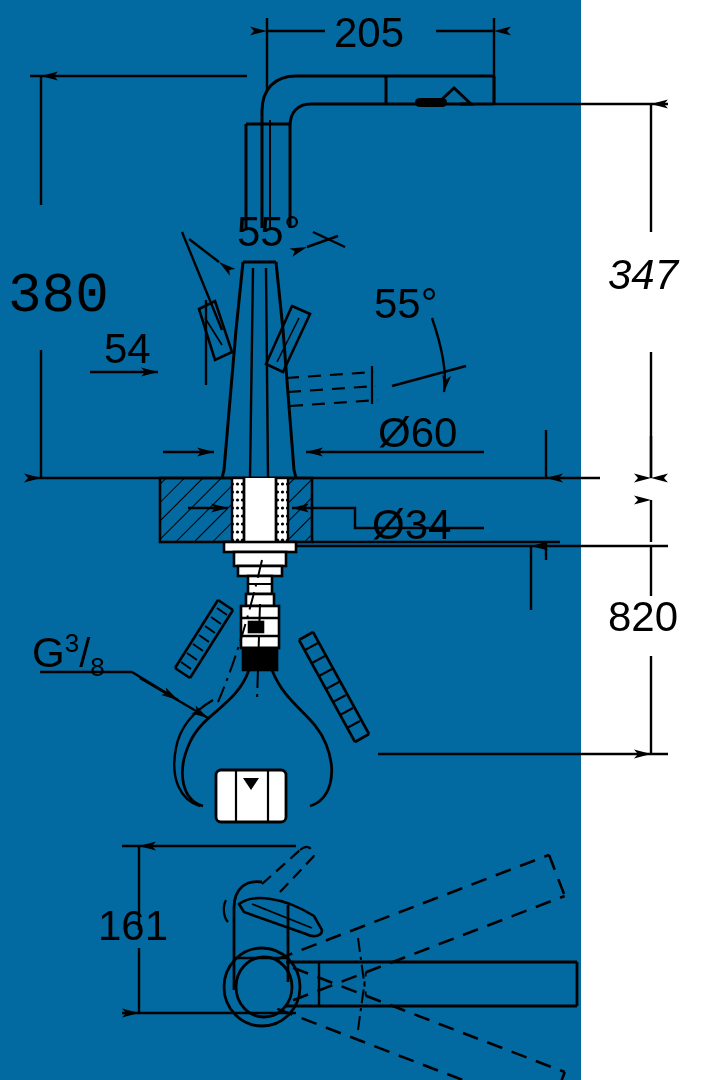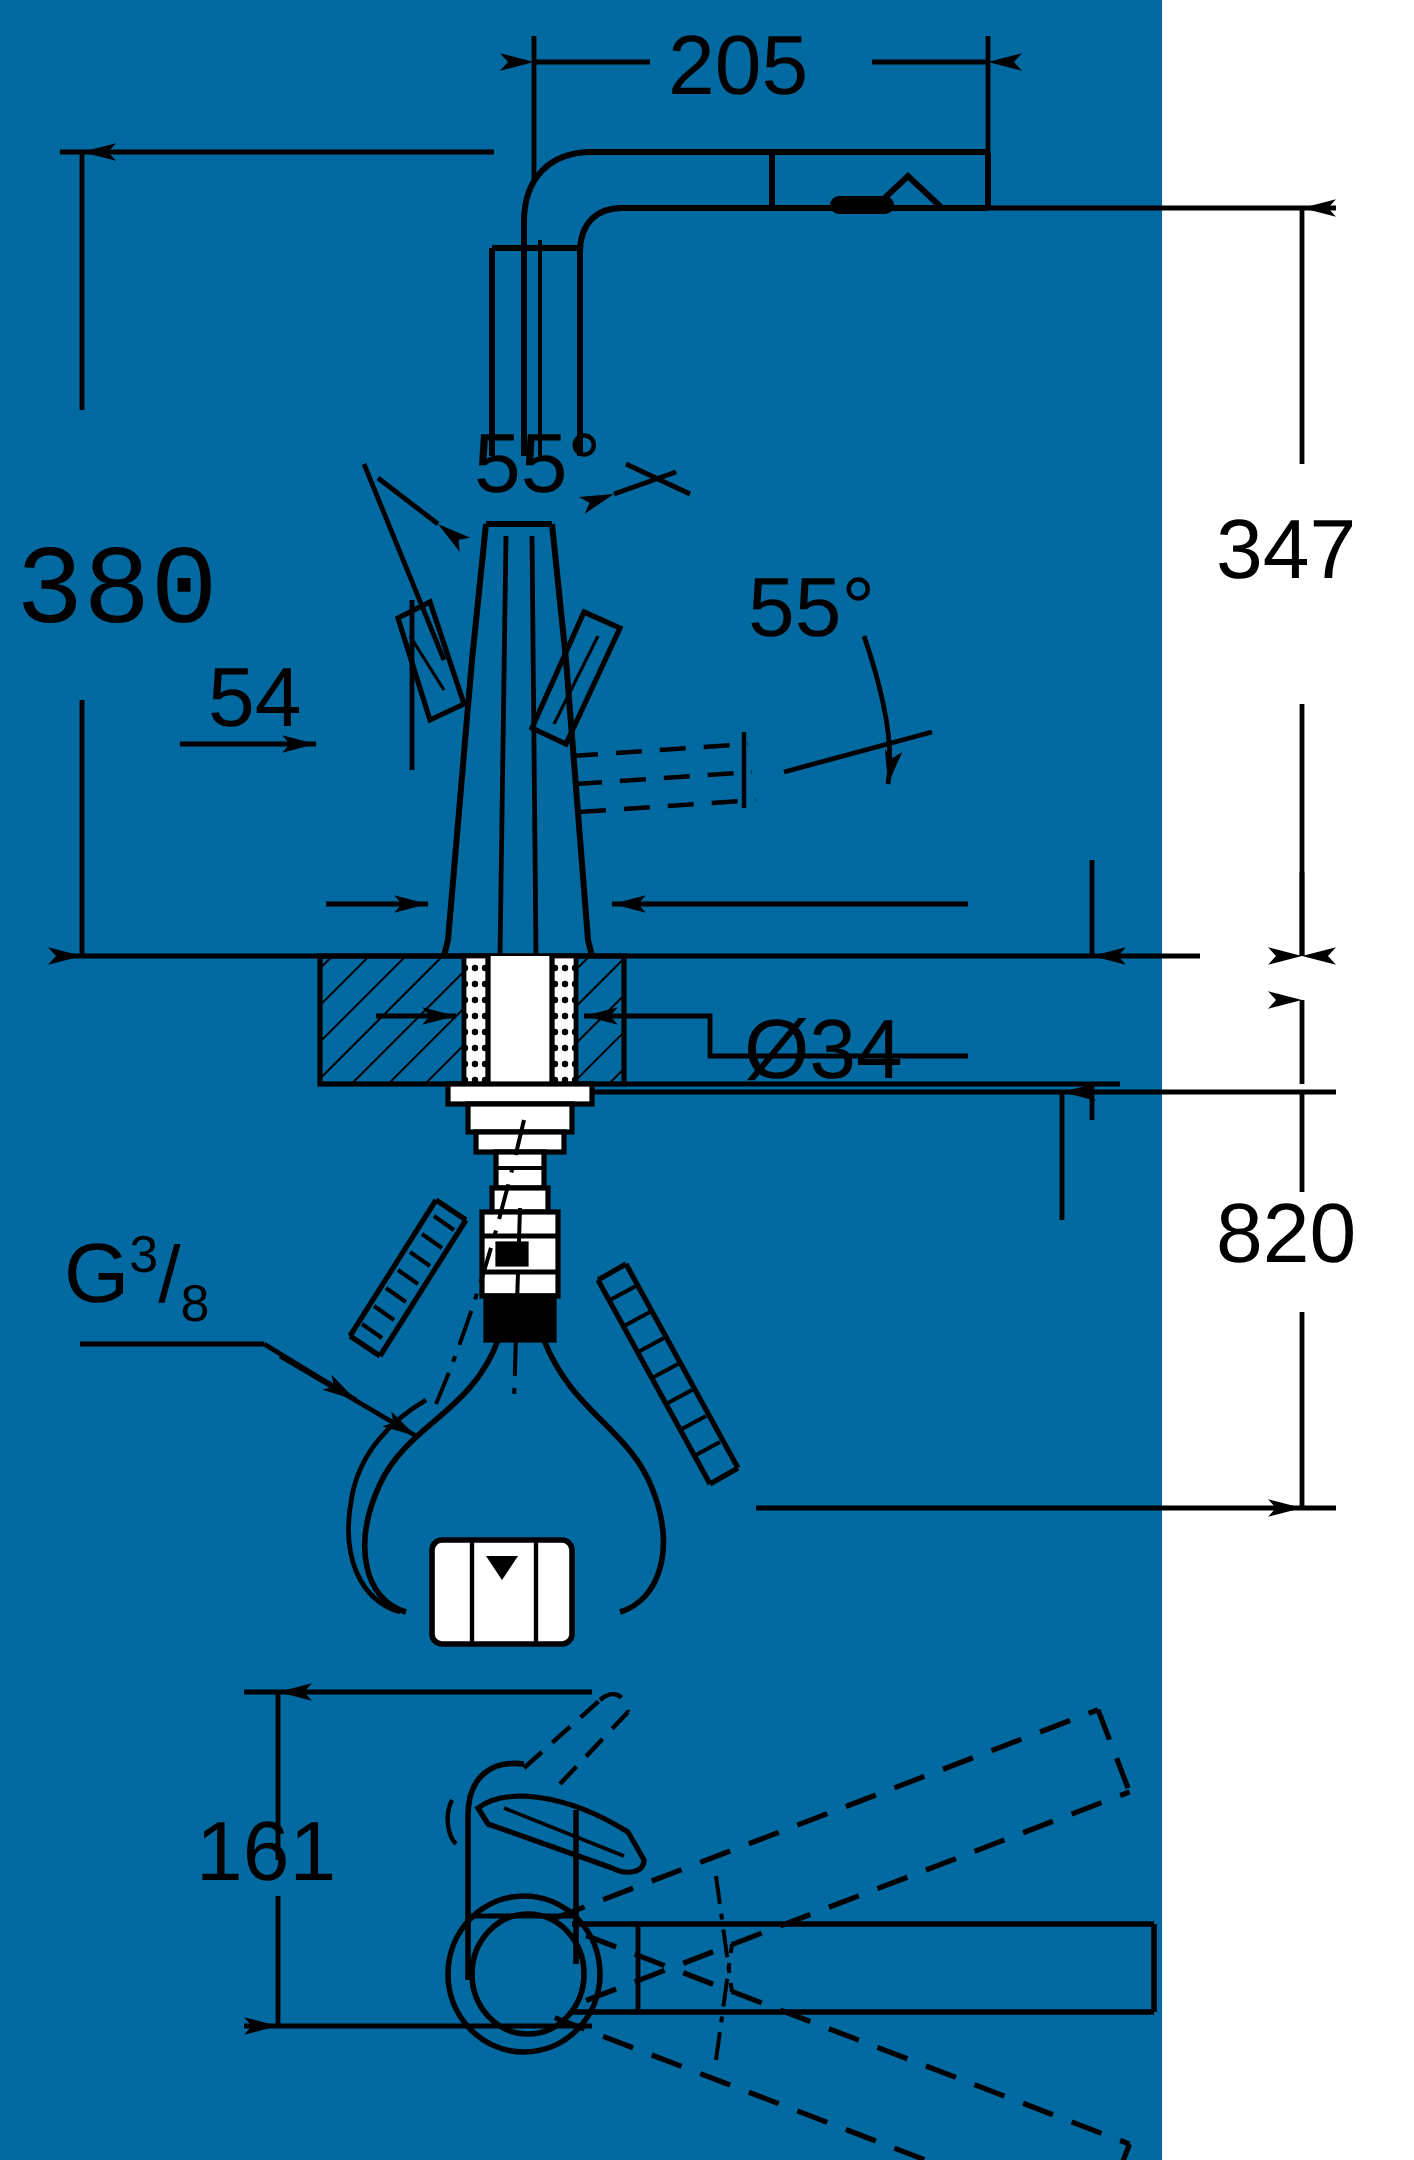--- a/index.html
+++ b/index.html
@@ -13,31 +13,31 @@
   #sheet svg{position:absolute;left:0;top:0;}
   .dimtext{
     position:absolute;
     font-family:"Liberation Sans","DejaVu Sans",sans-serif;
     color:#000;
     white-space:nowrap;
     line-height:1;
     letter-spacing:0px;
   }
   .d-380{left:8px;  top:268px; font-size:56px;font-family:Liberation Mono, monospace;}
-  .d-347{left:608px;top:254px; font-size:42px;}
+  .d-347{left:608px;top:254px; font-size:42px;font-style:italic;}
   .d-205{left:334px;top:12px;  font-size:42px;}
   .d-54 {left:104px;top:328px; font-size:42px;}
   .d-55a{left:237px;top:211px; font-size:42px;}
   .d-55b{left:374px;top:283px; font-size:42px;}
   .d-d60{left:378px;top:412px; font-size:42px;}
   .d-d34{left:372px;top:504px; font-size:42px;}
   .d-max{left:478px;top:488px; font-size:42px;}
   .d-610{left:608px;top:596px; font-size:42px;}
   .d-161{left:98px; top:905px; font-size:42px;}
-  .d-g38{left:32px; top:616px; font-size:42px;}
+  .d-g38{left:32px; top:632px; font-size:42px;}
   .g38 .num{font-size:26px;vertical-align:super;line-height:0;}
   .g38 .den{font-size:26px;vertical-align:sub;line-height:0;}
   .g38 .sl{font-size:40px;}
 </style>
 </head>
 <body>
 
 <div id="sheet">
 
   <svg width="707" height="1080" viewBox="0 0 707 1080" shape-rendering="geometricPrecision">
@@ -325,20 +325,21 @@
   <div class="dimtext d-380">380</div>
 
   <div class="dimtext d-347">347</div>
 
   <div class="dimtext d-54">54</div>
 
   <div class="dimtext d-55a">55°</div>
 
   <div class="dimtext d-55b">55°</div>
 
+  <div class="dimtext d-d60">Ø60</div>
 
   <div class="dimtext d-d34">Ø34</div>
 
 
   <div class="dimtext d-610">820</div>
 
   <div class="dimtext d-161">161</div>
 
   <div class="dimtext d-g38 g38">
     <span>G</span><span class="num">3</span><span class="sl">/</span><span class="den">8</span>

